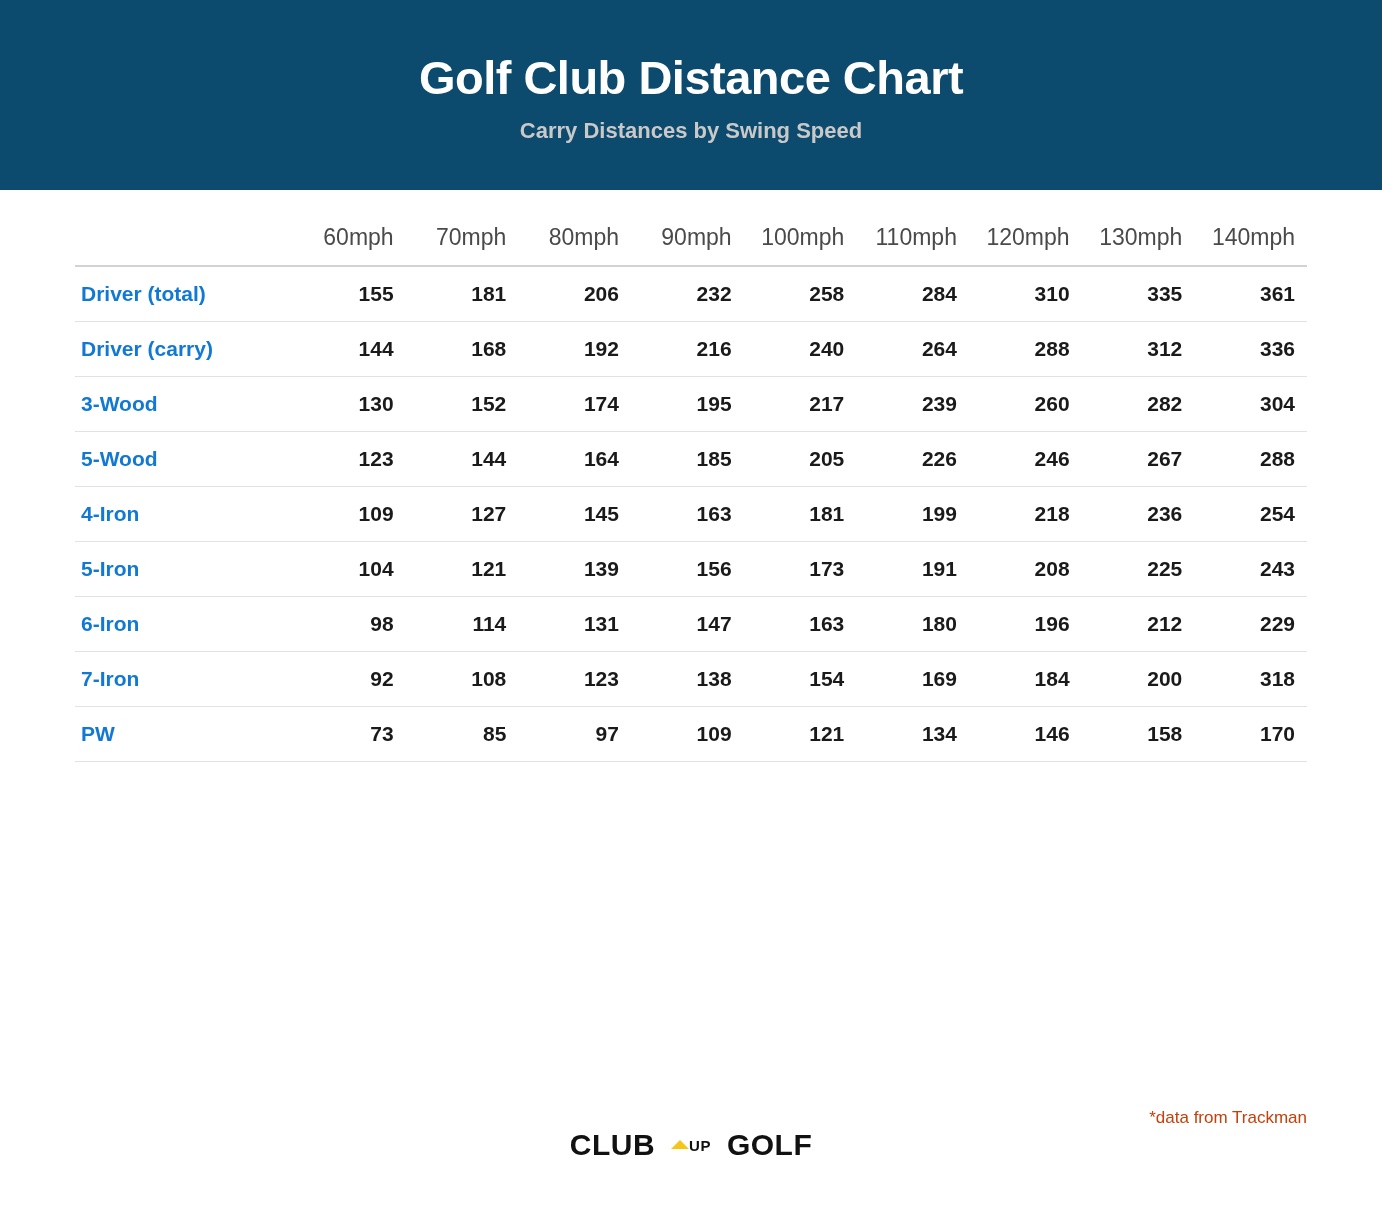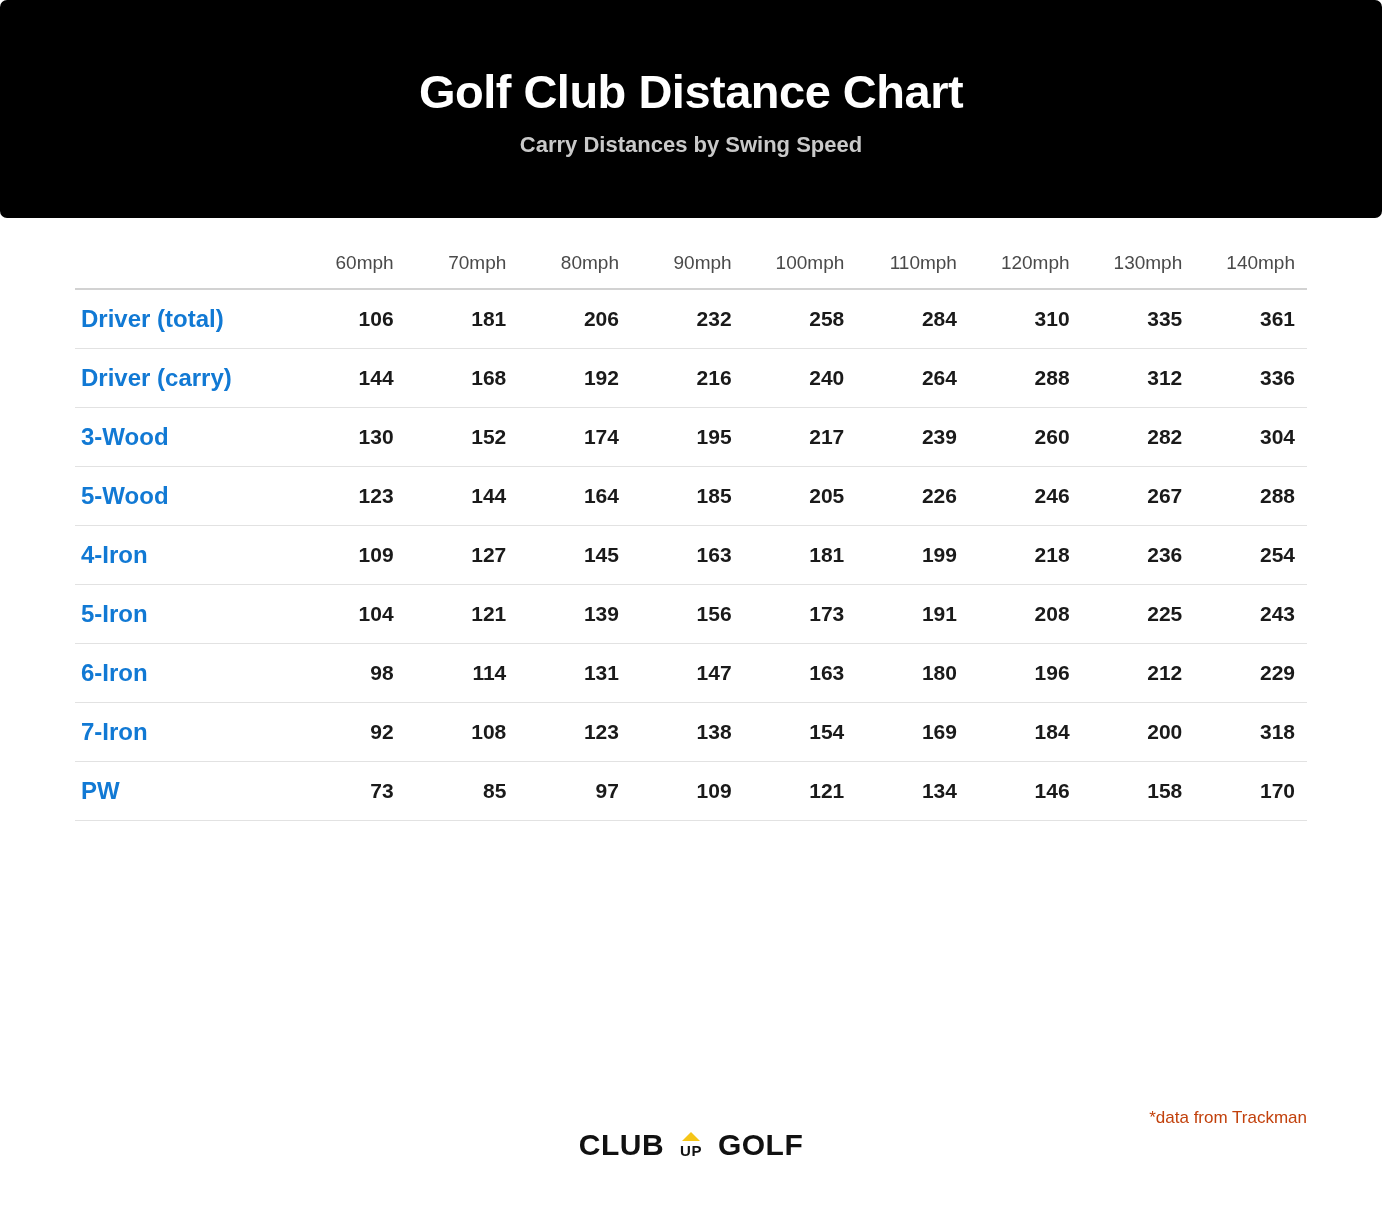--- a/index.html
+++ b/index.html
@@ -14,30 +14,29 @@
     color: #1a1a1a;
     overflow: hidden;
   }
   .page {
     width: 1382px;
     height: 1220px;
     position: relative;
     background: #ffffff;
   }
   .header {
-    background: #000000;
-    height: 218px;
+    background: #0c4a6e;
+    height: 190px;
     width: 100%;
     display: flex;
     flex-direction: column;
     align-items: center;
     justify-content: center;
     box-sizing: border-box;
     padding-top: 6px;
-    border-radius: 7px;
   }
   .header h1 {
     margin: 0;
     font-size: 47px;
     font-weight: bold;
     color: #ffffff;
     letter-spacing: -0.5px;
     line-height: 1.1;
   }
   .header h2 {
@@ -53,21 +52,21 @@
   }
   table.chart {
     width: 100%;
     border-collapse: collapse;
     table-layout: fixed;
   }
   table.chart th.club-head {
     width: 200px;
   }
   table.chart th {
-    font-size: 19px;
+    font-size: 23px;
     font-weight: normal;
     color: #4a4a4a;
     text-align: right;
     padding: 6px 12px 14px 6px;
     border-bottom: 2px solid #d2d2d2;
   }
   table.chart th.club-head {
     text-align: left;
     border-bottom: 2px solid #d2d2d2;
   }
@@ -75,21 +74,21 @@
     font-size: 21px;
     font-weight: bold;
     color: #1a1a1a;
     text-align: right;
     padding: 15px 12px 15px 6px;
     border-bottom: 1px solid #e2e2e2;
   }
   table.chart td.club-name {
     text-align: left;
     color: #1179d4;
-    font-size: 24px;
+    font-size: 21px;
     font-weight: bold;
     padding-left: 6px;
   }
   table.chart tr:last-child td {
     border-bottom: 1px solid #e2e2e2;
   }
   .footnote {
     position: absolute;
     right: 75px;
     top: 1108px;
@@ -109,21 +108,21 @@
     display: flex;
     align-items: center;
     gap: 16px;
     font-size: 30px;
     font-weight: bold;
     letter-spacing: 0.5px;
     color: #111111;
   }
   .logo-up {
     display: inline-flex;
-    flex-direction: column;
+    flex-direction: row;
     align-items: center;
     justify-content: center;
     line-height: 1;
   }
   .logo-chevron {
     width: 0;
     height: 0;
     border-left: 9px solid transparent;
     border-right: 9px solid transparent;
     border-bottom: 9px solid #f5c518;
@@ -158,21 +157,21 @@
           <th>100mph</th>
           <th>110mph</th>
           <th>120mph</th>
           <th>130mph</th>
           <th>140mph</th>
         </tr>
       </thead>
       <tbody>
         <tr>
           <td class="club-name">Driver (total)</td>
-          <td>106</td>
+          <td>155</td>
           <td>181</td>
           <td>206</td>
           <td>232</td>
           <td>258</td>
           <td>284</td>
           <td>310</td>
           <td>335</td>
           <td>361</td>
         </tr>
         <tr>

